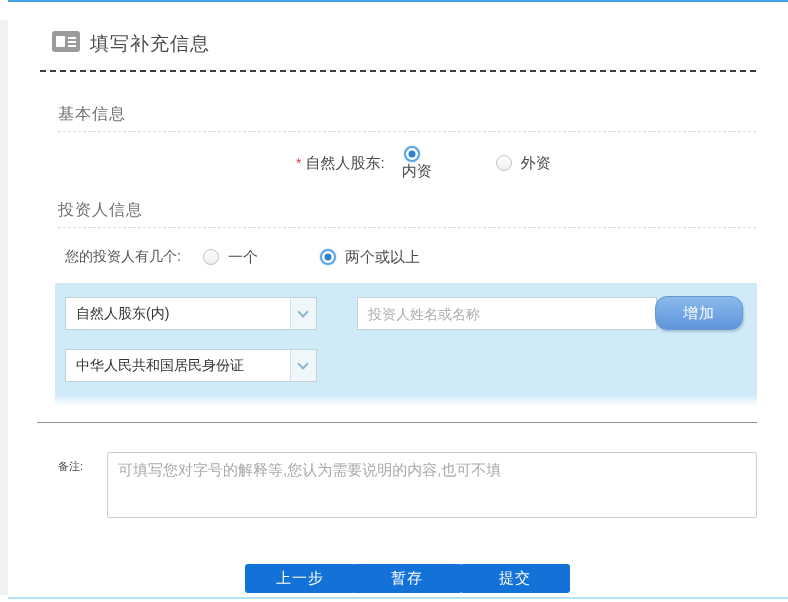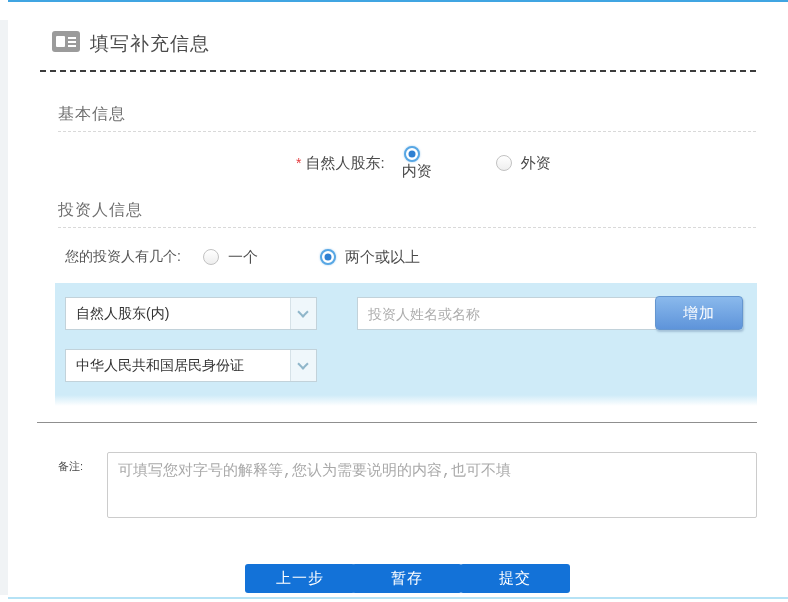--- a/index.html
+++ b/index.html
@@ -49,27 +49,27 @@
   .pselect .chev-cell { position:absolute; right:0; top:0; width:26px; height:31px;
            border-left:1px solid #d6e2e8; background:#eff7fb; }
   .chev { position:absolute; left:8px; top:10px; width:8px; height:8px;
            border-right:2px solid #8fb6ca; border-bottom:2px solid #8fb6ca; transform:rotate(45deg); }
   .pinput { position:absolute; width:300px; height:33px; border:1px solid #c2d2da; background:#fff;
            font-size:14px; color:#333; padding:0 10px; font-family:inherit; outline:none; }
   .pinput::placeholder { color:#adadad; }
   .r1 { top:14px; } .r2 { top:66px; }
   .sel-x { left:10px; } .inp-x { left:270px;margin-left:32px; }
   .add-btn { position:absolute; left:600px; top:13px; width:88px; height:34px; border:1px solid #6596cf;
-           border-radius:4px; background:linear-gradient(#8ab9ec,#5e94da); color:#fff; font-size:15px;
+           border-radius:12px; background:linear-gradient(#8ab9ec,#5e94da); color:#fff; font-size:15px;
            font-family:inherit; cursor:pointer; box-shadow:1px 2px 2px rgba(130,160,190,.55); letter-spacing:1px; }
 
   
   .remark-lbl { position:absolute; left:58px; top:459px; font-size:11px; color:#4a4a4a; }
   .remark-box { position:absolute; left:107px; top:452px; width:650px; height:66px; border:1px solid #cccccc;
-           border-radius:2px; resize:none; font-family:Liberation Mono, monospace; font-size:15px; color:#333;
+           border-radius:2px; resize:none; font-family:Liberation Sans, sans-serif; font-size:15px; color:#333;
            padding:8px 10px; outline:none; }
   .remark-box::placeholder { color:#a9a9a9; }
 
   
   .btn { position:absolute; top:564px; width:110px; height:29px; border:none; border-radius:3px;
            background:#1372d8; color:#fff; font-size:15px; font-family:inherit; cursor:pointer; letter-spacing:1px; }
   .btn-prev { left:245px; } .btn-save { left:352px; } .btn-submit { left:460px; }
 </style>
 </head>
 <body>

